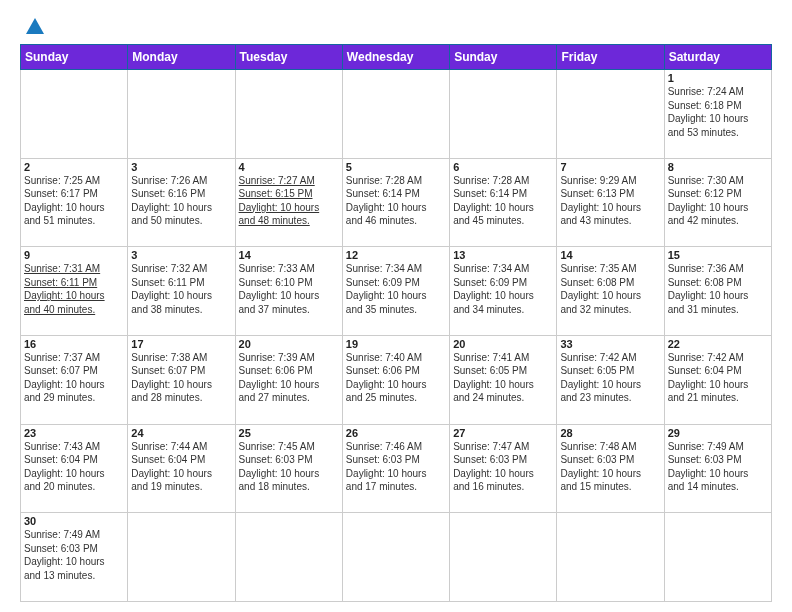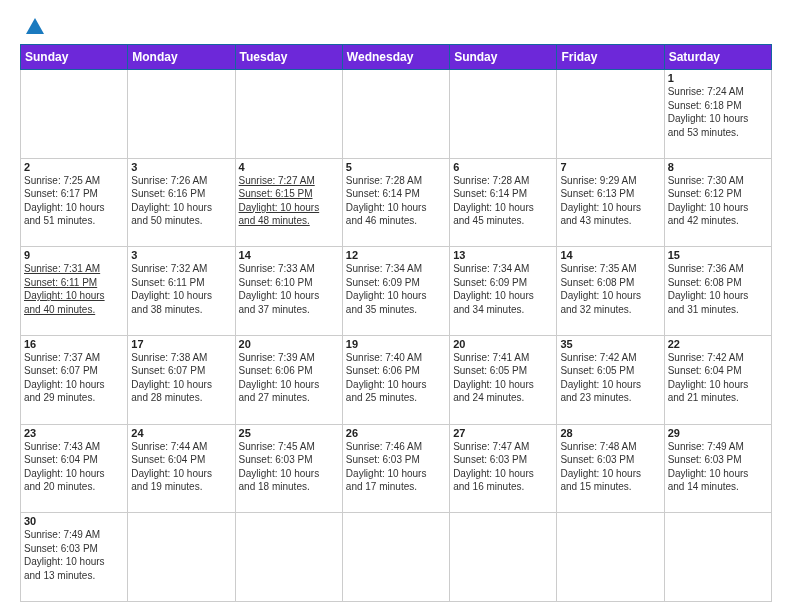--- a/index.html
+++ b/index.html
@@ -290,21 +290,21 @@
 and 25 minutes.</div>
           </td>
           <td>
             <span class="day-number">20</span>
             <div class="day-info" style="white-space: pre-line;">Sunrise: 7:41 AM
 Sunset: 6:05 PM
 Daylight: 10 hours
 and 24 minutes.</div>
           </td>
           <td>
-            <span class="day-number">35</span>
+            <span class="day-number">33</span>
             <div class="day-info" style="white-space: pre-line;">Sunrise: 7:42 AM
 Sunset: 6:05 PM
 Daylight: 10 hours
 and 23 minutes.</div>
           </td>
           <td>
             <span class="day-number">22</span>
             <div class="day-info" style="white-space: pre-line;">Sunrise: 7:42 AM
 Sunset: 6:04 PM
 Daylight: 10 hours

